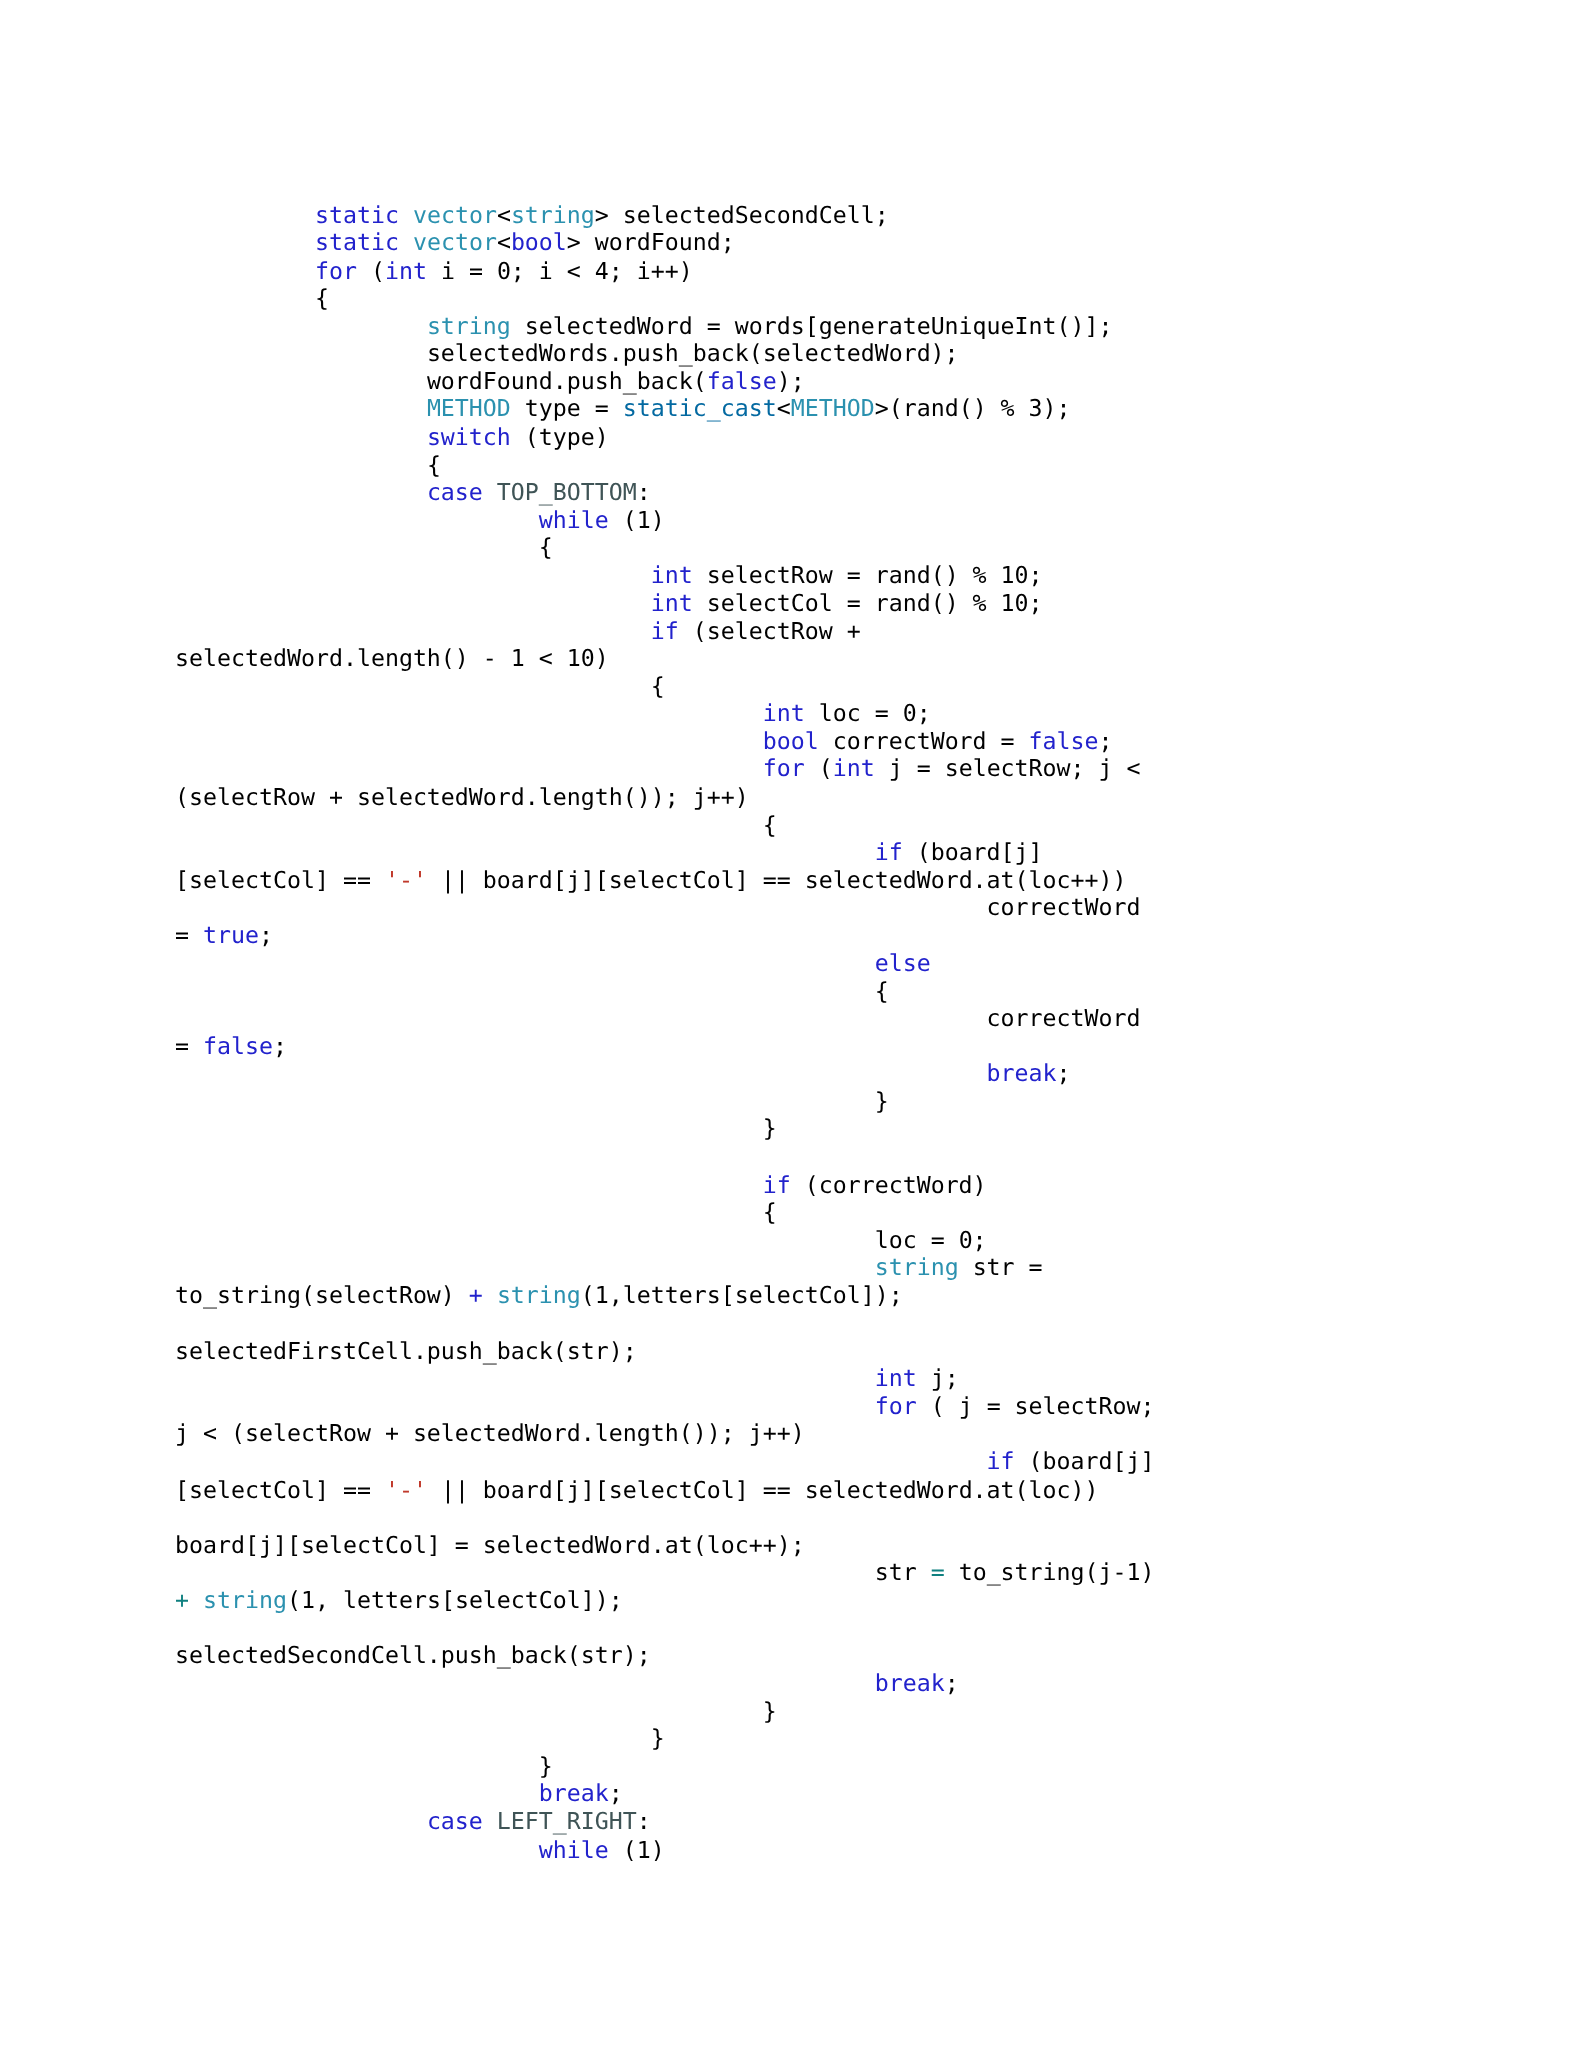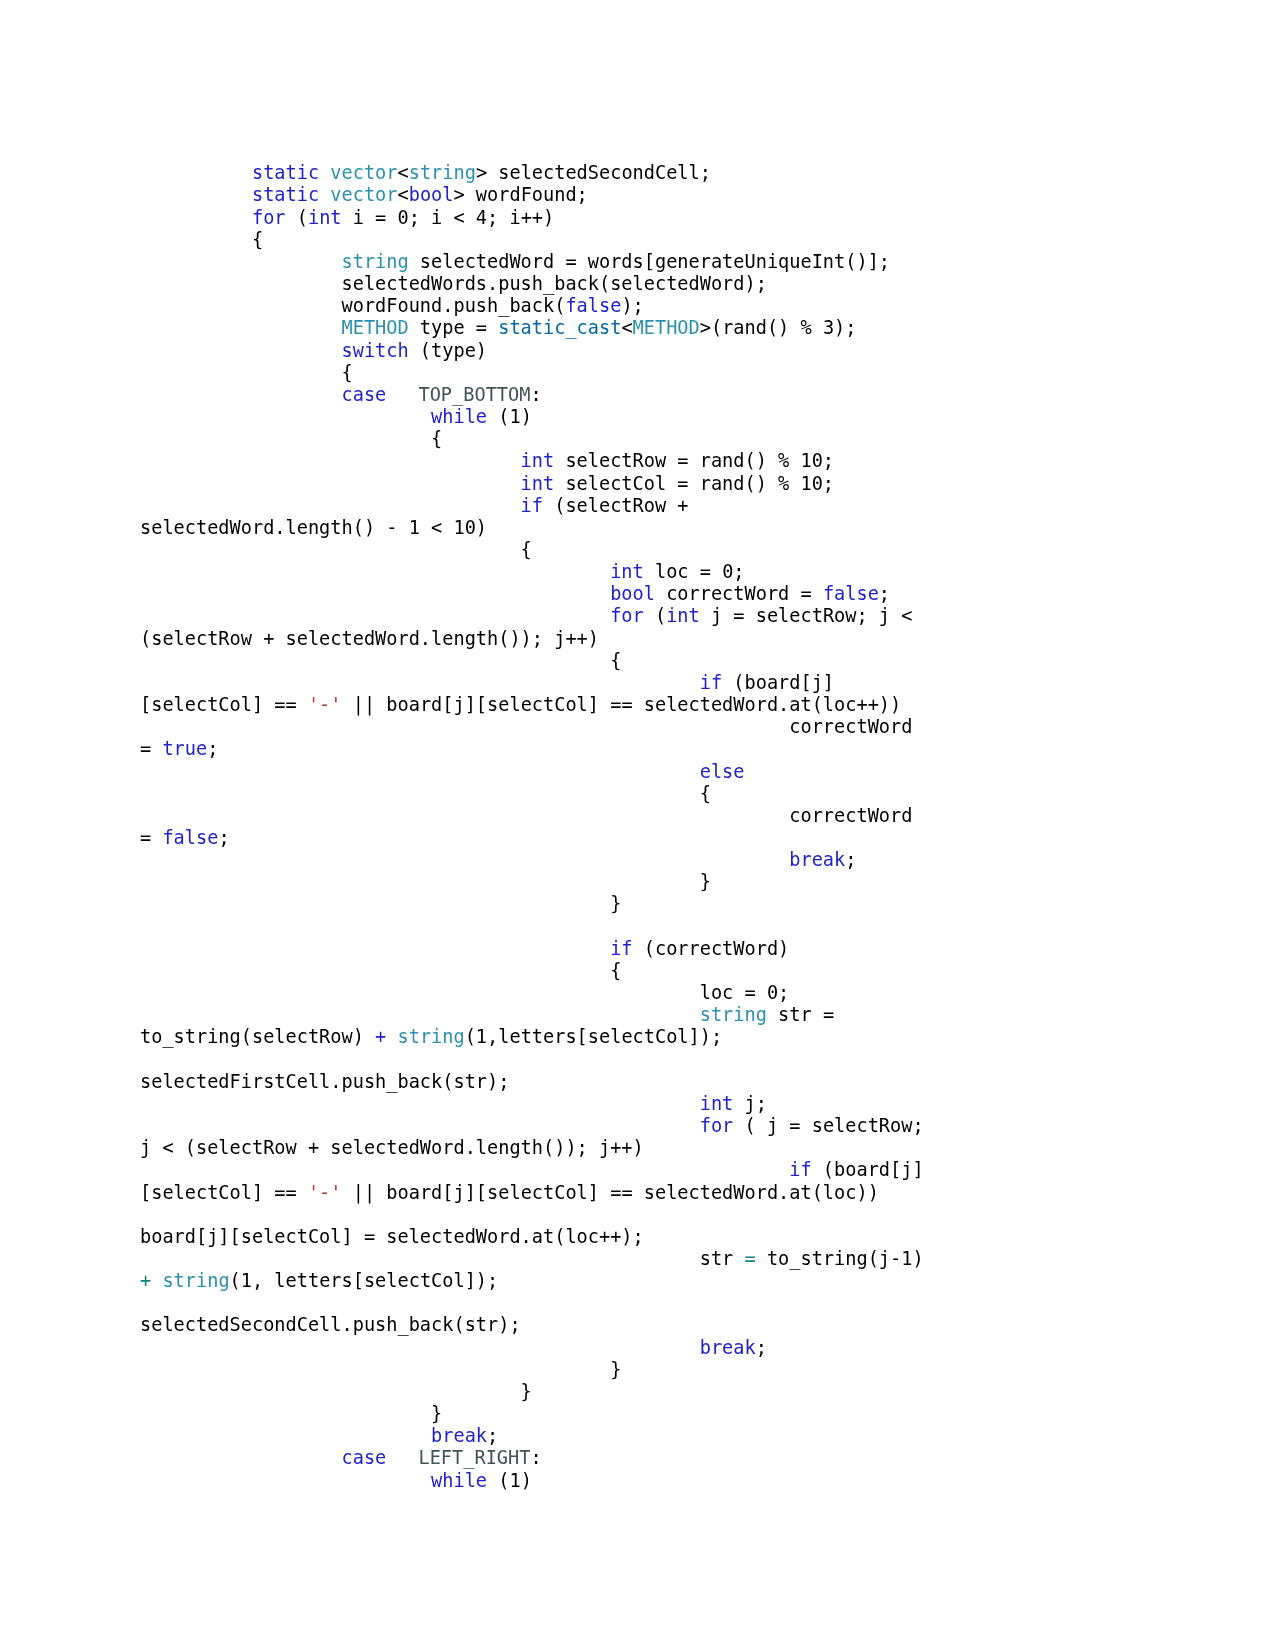--- a/index.html
+++ b/index.html
@@ -33,21 +33,21 @@
     tab-size: 4;
   }
   .ln {
     display: block;
     min-height: 22.15px;
   }
   
   .kw   { color: #2222cc; }            
   .typ  { color: #2b91af; }            
   .cast { color: #0369a1; }            
-  .enm  { color: #3f5456; margin-left: 21px; }            
+  .enm  { color: #3f5456; }            
   .chr  { color: #c0392b; }            
   .opg  { color: #108080; }            
   .opb  { color: #2222cc; }
 </style>
 </head>
 <body>
 
 <div id="page">
   <div id="code-block">
 

